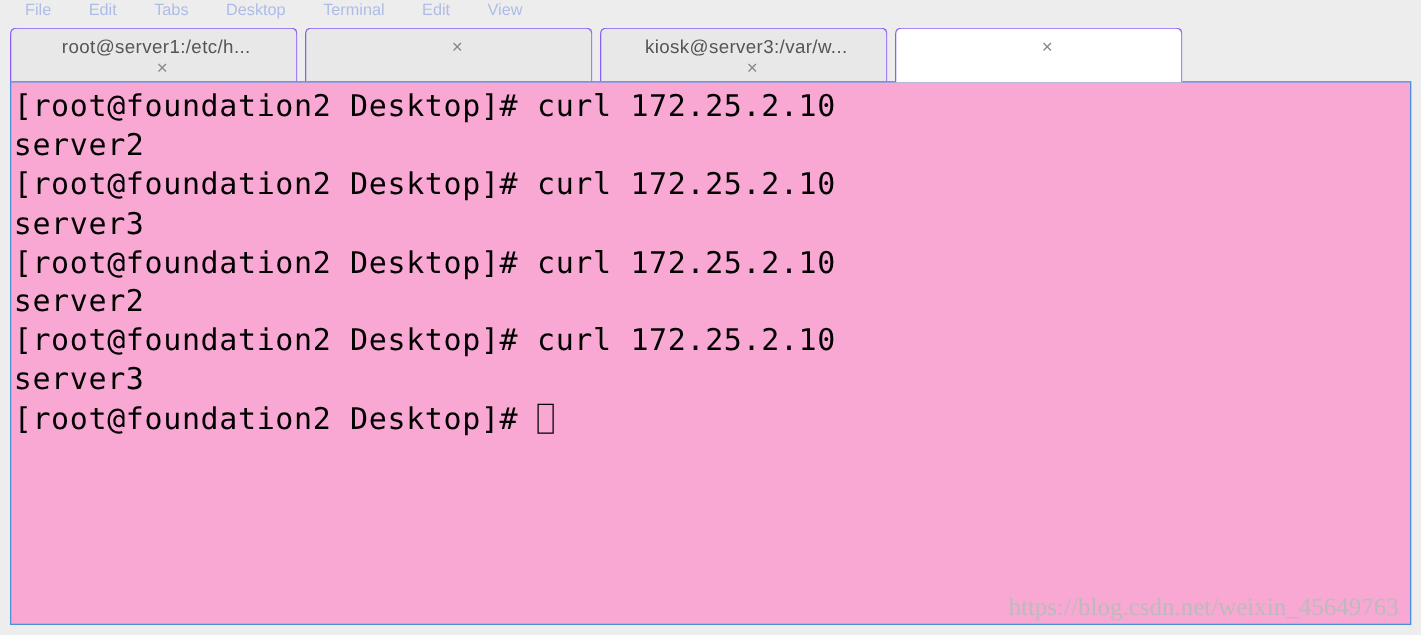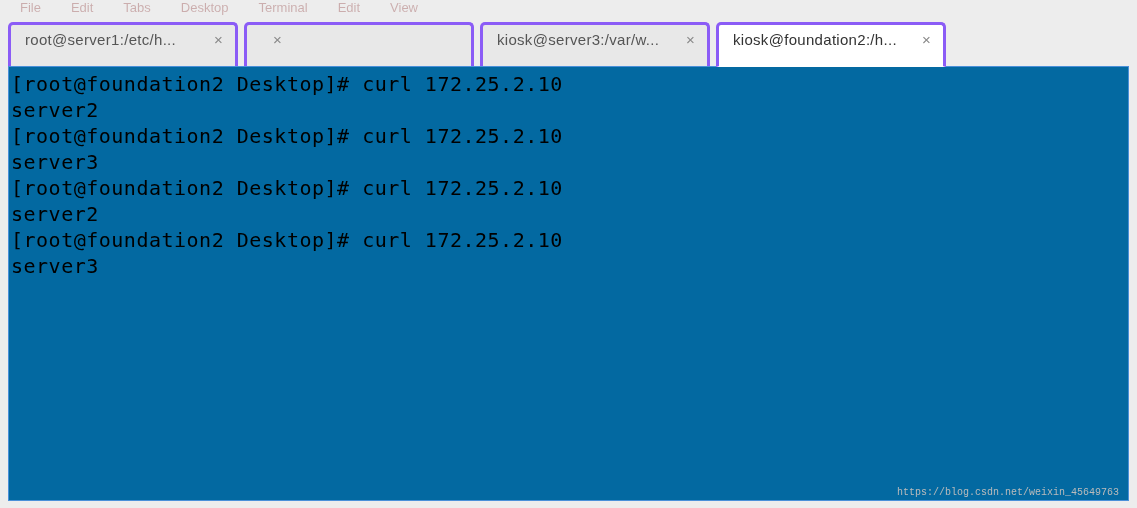--- a/index.html
+++ b/index.html
@@ -14,50 +14,51 @@
       height: 508px;
       overflow: hidden;
       position: relative;
     }
     .menu-bar {
       height: 18px;
       display: flex;
       gap: 30px;
       padding: 0 20px;
       font-size: 13px;
-      color: #7f1d1d;
+      color: #1d4ed8;
       align-items: flex-start;
       opacity: 0.3;
     }
     .menu-item {
       cursor: pointer;
     }
     .tab-bar {
       display: flex;
       background: #ededed;
       padding: 4px 8px 0 8px;
       gap: 6px;
       border-bottom: none;
     }
     .tab {
       display: flex;
       align-items: center;
       background: #e8e8e8;
-      border: 3px solid #8b5cf6;
+      border: 1px solid #8b5cf6;
       border-top-left-radius: 5px;
       border-top-right-radius: 5px;
       border-bottom: 1px solid #b0b0b0;
-      padding: 6px 10px 18px 14px;
+      padding: 6px 10px 2px 14px;
       font-size: 15px;
       color: #555;
       cursor: pointer;
       min-width: 230px;
       max-width: 260px;
       position: relative;
       letter-spacing: 0.3px;
+      flex-direction: column;
     }
     .tab.active {
       background: #ffffff;
       border-bottom: 1px solid #ffffff;
       color: #333;
       z-index: 2;
     }
     .tab-label {
       flex: 1;
       white-space: nowrap;
@@ -66,28 +67,28 @@
     }
     .tab-close {
       margin-left: 10px;
       color: #888;
       font-size: 15px;
       font-weight: normal;
       cursor: pointer;
       padding: 0 2px;
     }
     .terminal {
-      background: #0369a1;
+      background: #f9a8d4;
       border: 1px solid #4a90d9;
       border-top: 1px solid #4a90d9;
       margin: 0 8px 8px 8px;
       padding: 4px 2px;
       height: 435px;
       font-family: "DejaVu Sans Mono", "Liberation Mono", monospace;
-      font-size: 20px;
+      font-size: 24px;
       line-height: 1.3;
       color: #000;
       position: relative;
       margin-top: -1px;
       letter-spacing: 0.5px;
     }
     .terminal-line {
       white-space: pre;
     }
     .cursor-box {
@@ -96,22 +97,22 @@
       height: 24px;
       border: 1.5px solid #000;
       vertical-align: text-bottom;
       margin-bottom: 2px;
     }
     .watermark {
       position: absolute;
       bottom: 10px;
       right: 18px;
       color: #bbb;
-      font-size: 10px;
-      font-family: Liberation Mono, monospace;
+      font-size: 20px;
+      font-family: Liberation Serif, serif;
       pointer-events: none;
       margin-left: 28px;
     }
   </style>
 </head>
 <body>
 
 <div class="menu-bar">
   <span class="menu-item">File</span>
   <span class="menu-item">Edit</span>
@@ -128,29 +129,29 @@
     <span class="tab-close">×</span>
   </div>
   <div class="tab">
     <span class="tab-close">×</span>
   </div>
   <div class="tab">
     <span class="tab-label">kiosk@server3:/var/w...</span>
     <span class="tab-close">×</span>
   </div>
   <div class="tab active">
-    <span class="tab-label">kiosk@foundation2:/h...</span>
     <span class="tab-close">×</span>
   </div>
 </div>
 
 <div class="terminal">
   <div class="terminal-line">[root@foundation2 Desktop]# curl 172.25.2.10</div>
   <div class="terminal-line">server2</div>
   <div class="terminal-line">[root@foundation2 Desktop]# curl 172.25.2.10</div>
   <div class="terminal-line">server3</div>
   <div class="terminal-line">[root@foundation2 Desktop]# curl 172.25.2.10</div>
   <div class="terminal-line">server2</div>
   <div class="terminal-line">[root@foundation2 Desktop]# curl 172.25.2.10</div>
   <div class="terminal-line">server3</div>
+  <div class="terminal-line"><span>[root@foundation2 Desktop]# </span><span class="cursor-box"></span></div>
 </div>
 
 <div class="watermark">https://blog.csdn.net/weixin_45649763</div>
 
 </body></html>

